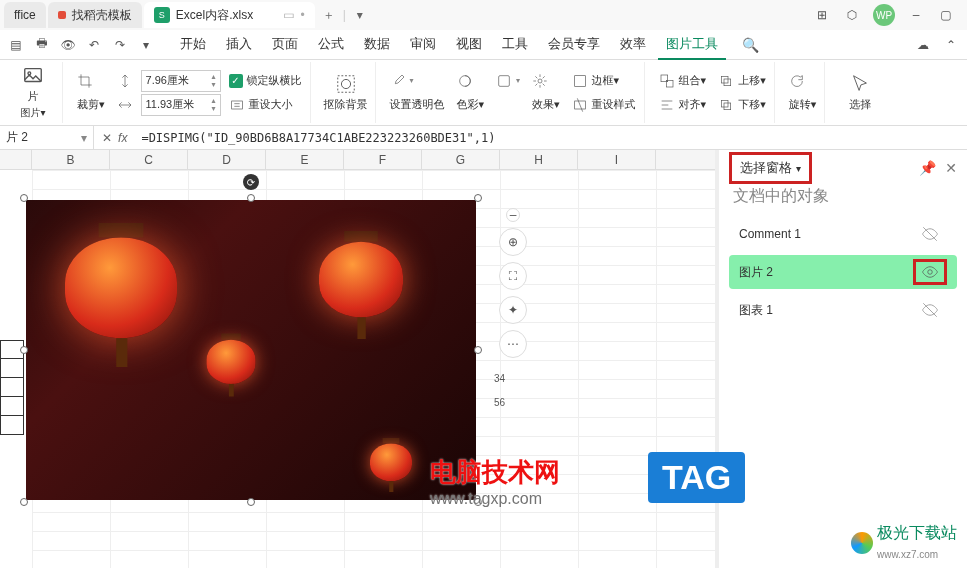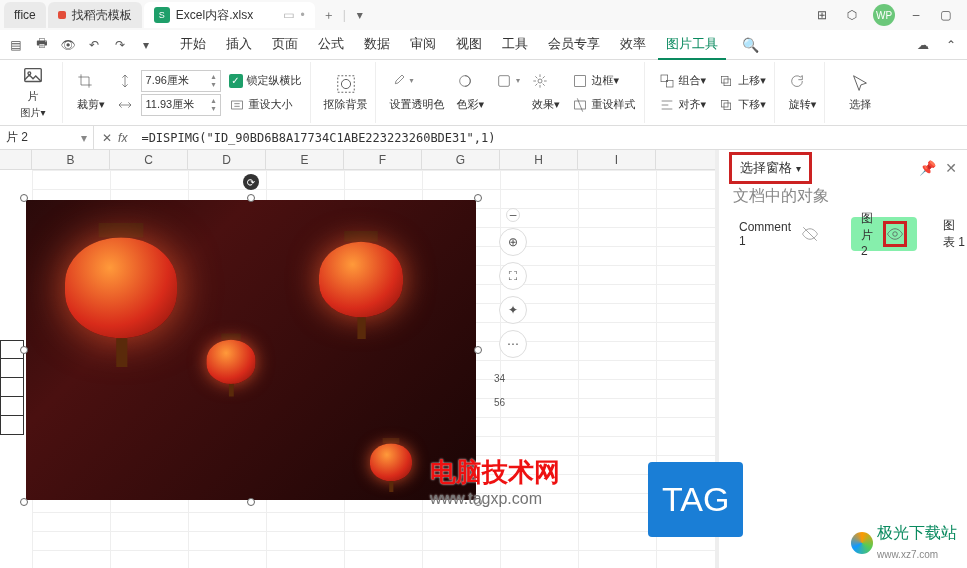--- a/index.html
+++ b/index.html
@@ -88,32 +88,32 @@
 
 
 .imgfab { position:absolute; left:496px; top:38px; width:34px; display:flex; flex-direction:column; gap:6px; align-items:center; }
 .fabbtn { width:28px; height:28px; border:1px solid #ddd; border-radius:14px; background:#fff; display:flex; align-items:center; justify-content:center; color:#555; }
 .fabbtn.small { width:14px; height:14px; border-radius:7px; }
 
 
 .sp-hdr { display:flex; align-items:center; height:36px; padding: 0 10px; gap:8px; }
 .sp-title { border:3px solid #c22; padding: 4px 8px; font-size:13px; color:#333; display:flex; align-items:center; gap:4px; }
 .sp-sub { font-size:16px; color:#888; padding: 0 14px 6px; }
-.sp-list { padding: 4px 10px; display:flex; flex-direction:row; gap:16px; }
+.sp-list { padding: 4px 10px; display:flex; flex-direction:column; gap:4px; }
 .sp-item { display:flex; align-items:center; justify-content:space-between; height:34px; padding:0 10px; border-radius:4px; font-size:12px; }
 .sp-item.sel { background:#86efac; }
 .sp-vis { width:34px; height:26px; display:flex; align-items:center; justify-content:center; }
 .sp-vis.hl { border:3px solid #c22; }
 .sp-hdr .sp-spacer { flex:1; }
 .sp-hdr-btn { color:#777; font-size:14px; }
 
 
 .wm1 { position:absolute; left:430px; top:455px; color:#e11; font-size:26px; font-weight:bold; text-shadow:0 0 2px #fff; }
 .wm1 .sub { color:#737373; font-size:16px; font-weight:normal; display:block; }
-.wm2 { position:absolute; left:648px; top:462px; background:#1a7ed6; color:#fff; font-size:34px; font-weight:normal; padding:18px 14px; border-radius:4px; }
+.wm2 { position:absolute; left:648px; top:452px; background:#1a7ed6; color:#fff; font-size:34px; font-weight:bold; padding:6px 14px; border-radius:4px; }
 .wm3 { position:absolute; right:10px; bottom:6px; font-size:16px; color:#0a8a5f; display:flex; align-items:center; gap:4px; }
 .wm3 .sub { font-size:10px; color:#888; }
 .wm3 .logo { width:22px; height:22px; border-radius:50%; background: conic-gradient(#f90,#5c5,#19f,#f90); }
 
 
 .peeknum { position:absolute; font-size:10px; color:#555; }
 </style>
 </head>
 <body>
 

